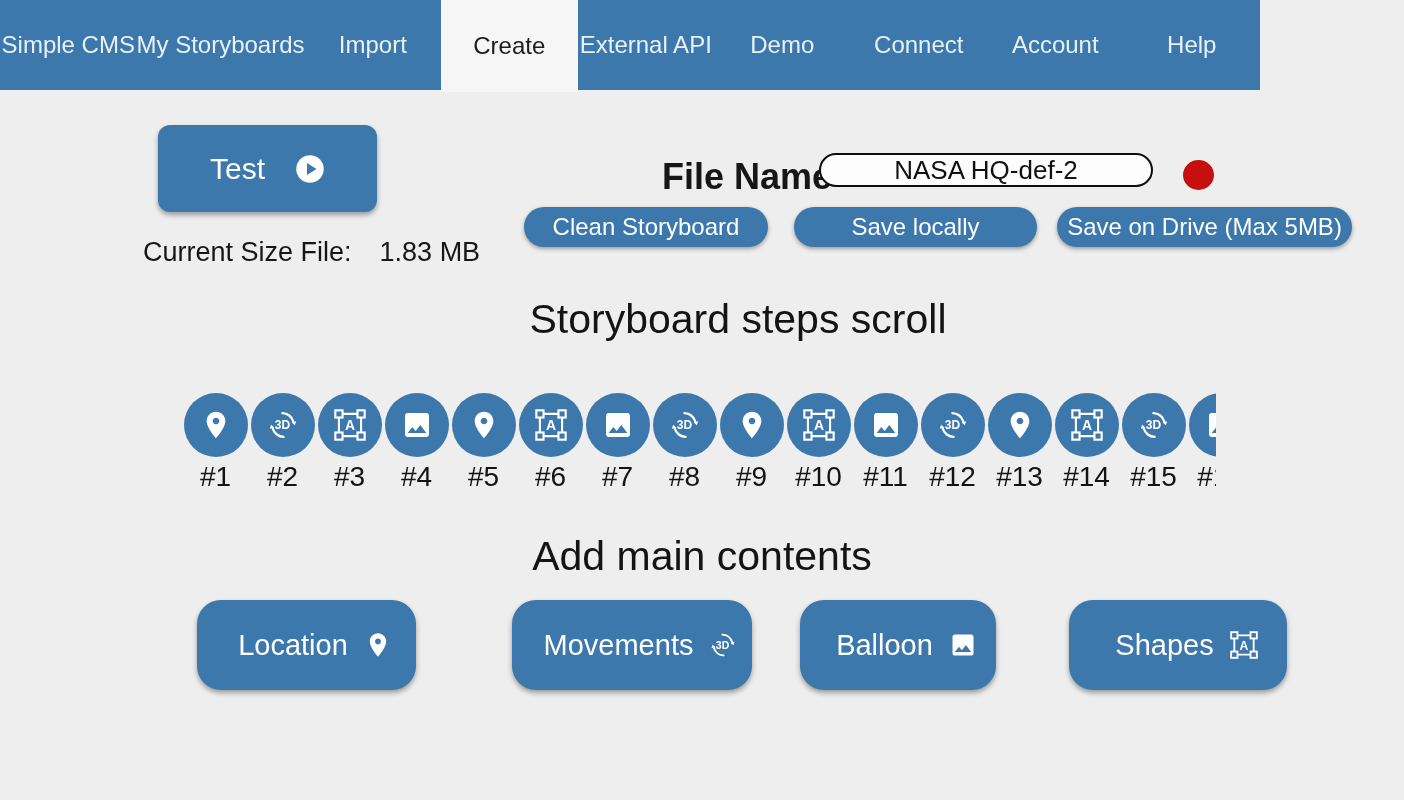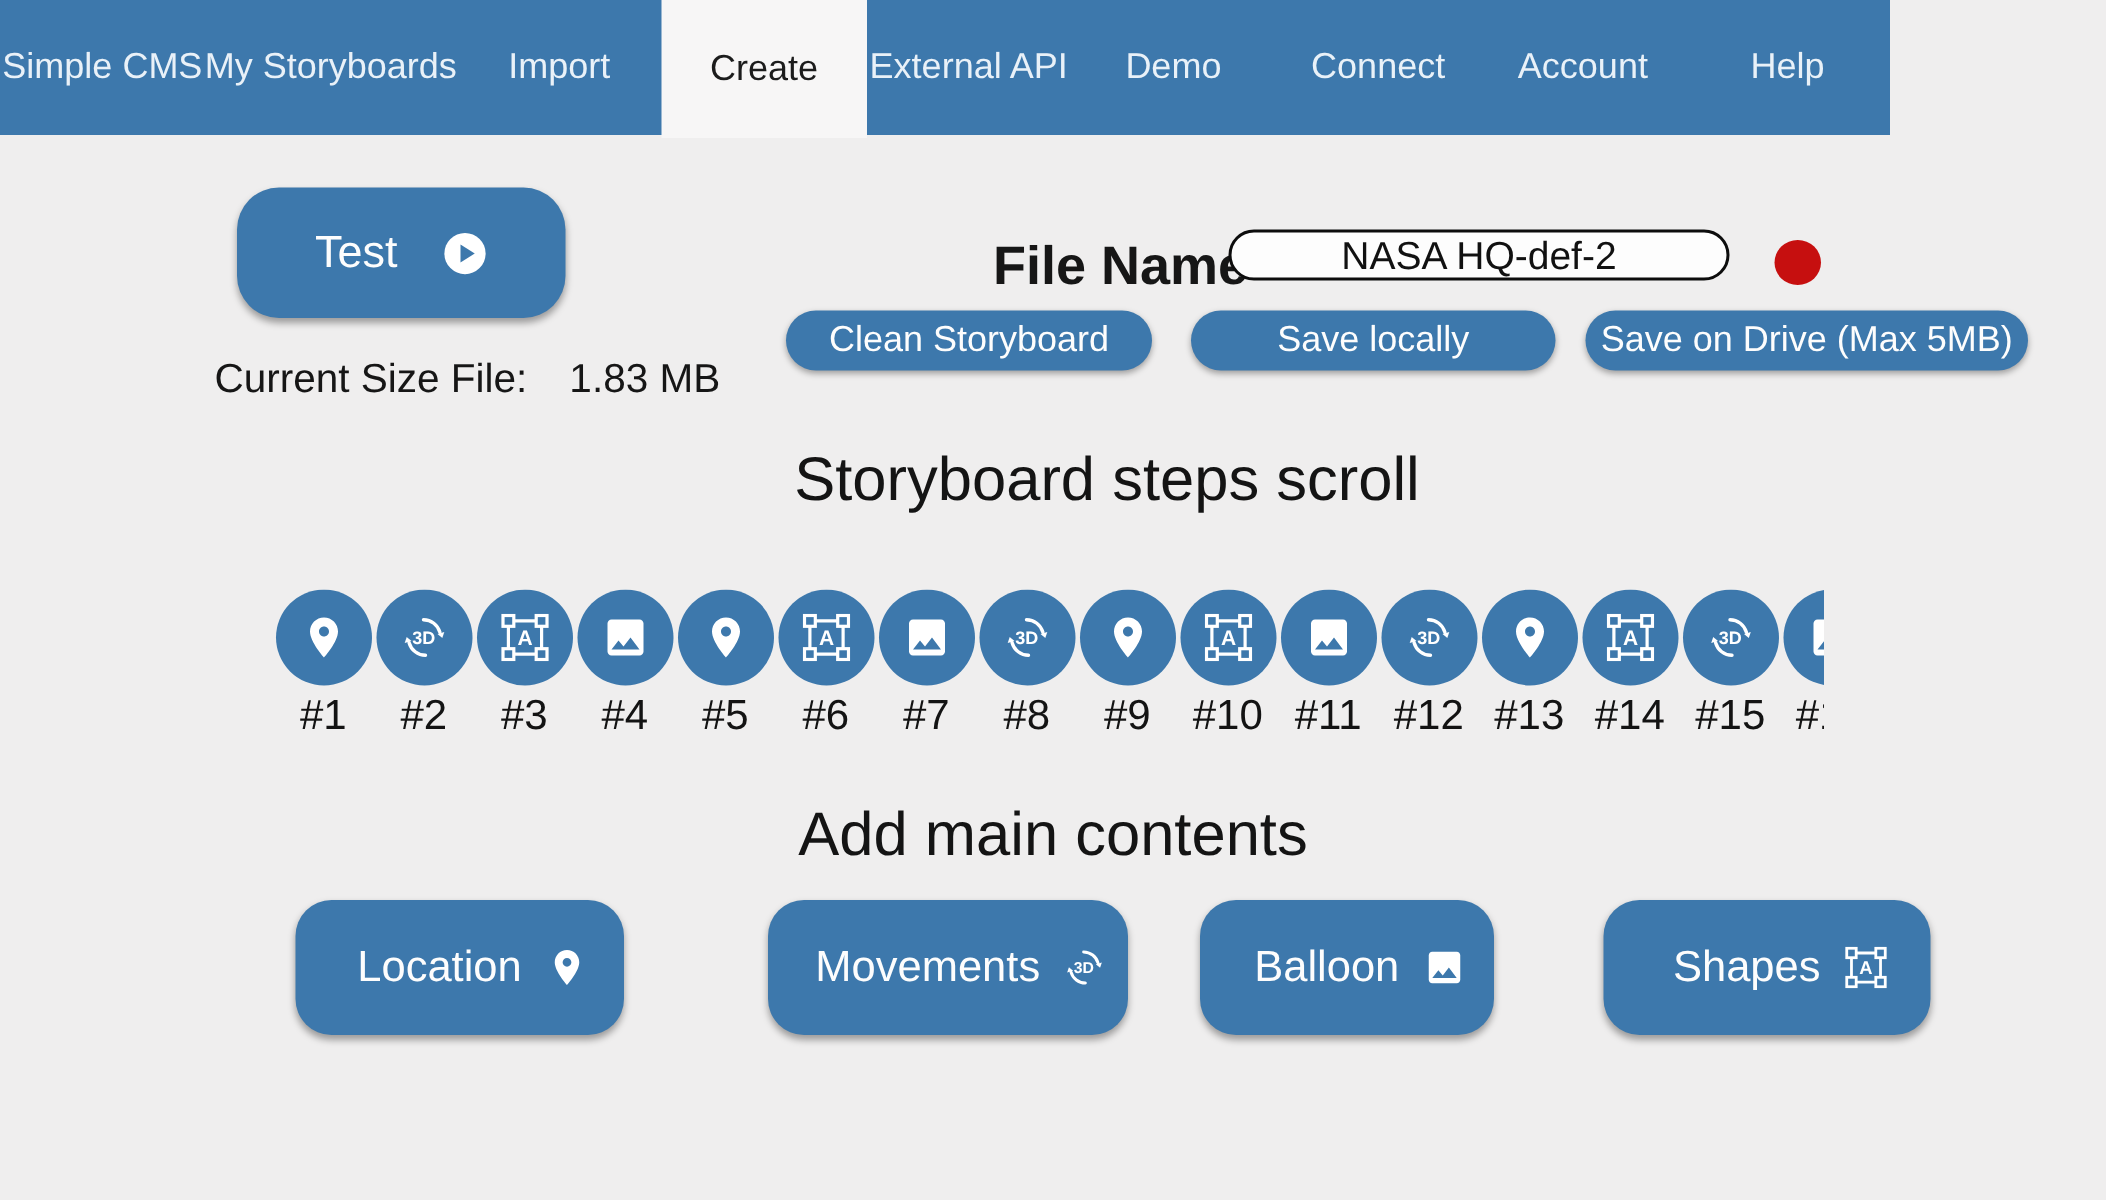--- a/index.html
+++ b/index.html
@@ -9,21 +9,21 @@
   
   .nav{position:absolute;left:0;top:0;width:1260px;height:90px;background:var(--accent,#3d78ac);
        display:grid;grid-template-columns:repeat(9,1fr);z-index:5;}
   .nav-item{display:flex;align-items:center;justify-content:center;height:90px;
             color:var(--nav-text,#e9f1f8);font-size:24px;cursor:pointer;white-space:nowrap;}
   .nav-item.active{background:var(--tab-bg,#f7f6f6);color:#1c1c1c;height:92px;}
 
   
   .btn{border:none;cursor:pointer;background:var(--accent,#3d78ac);color:#fdfdfd;
        font-family:"Liberation Sans",sans-serif;display:flex;align-items:center;justify-content:center;}
-  .test-btn{position:absolute;left:158px;top:125px;width:219px;height:87px;border-radius:28px;
+  .test-btn{position:absolute;left:158px;top:125px;width:219px;height:87px;border-radius:12px;
             font-size:30px;gap:30px;box-shadow:0 3px 5px rgba(0,0,0,.35);}
   .test-btn .icon svg{width:30px;height:30px;display:block;}
 
   .size-line{position:absolute;left:143px;top:237px;font-size:27px;color:var(--ink,#161616);
              display:flex;gap:28px;white-space:nowrap;}
 
   .filename-label{position:absolute;left:662px;top:156px;font-size:36px;color:var(--ink,#161616);font-weight:bold;}
   .filename-input{position:absolute;left:819px;top:153px;width:334px;height:34px;box-sizing:border-box;
                   border:2.5px solid #0d0d0d;border-radius:18px;background:#fdfdfd;text-align:center;
                   font-size:26px;font-family:"Liberation Sans",sans-serif;color:#111;outline:none;padding:0;}

